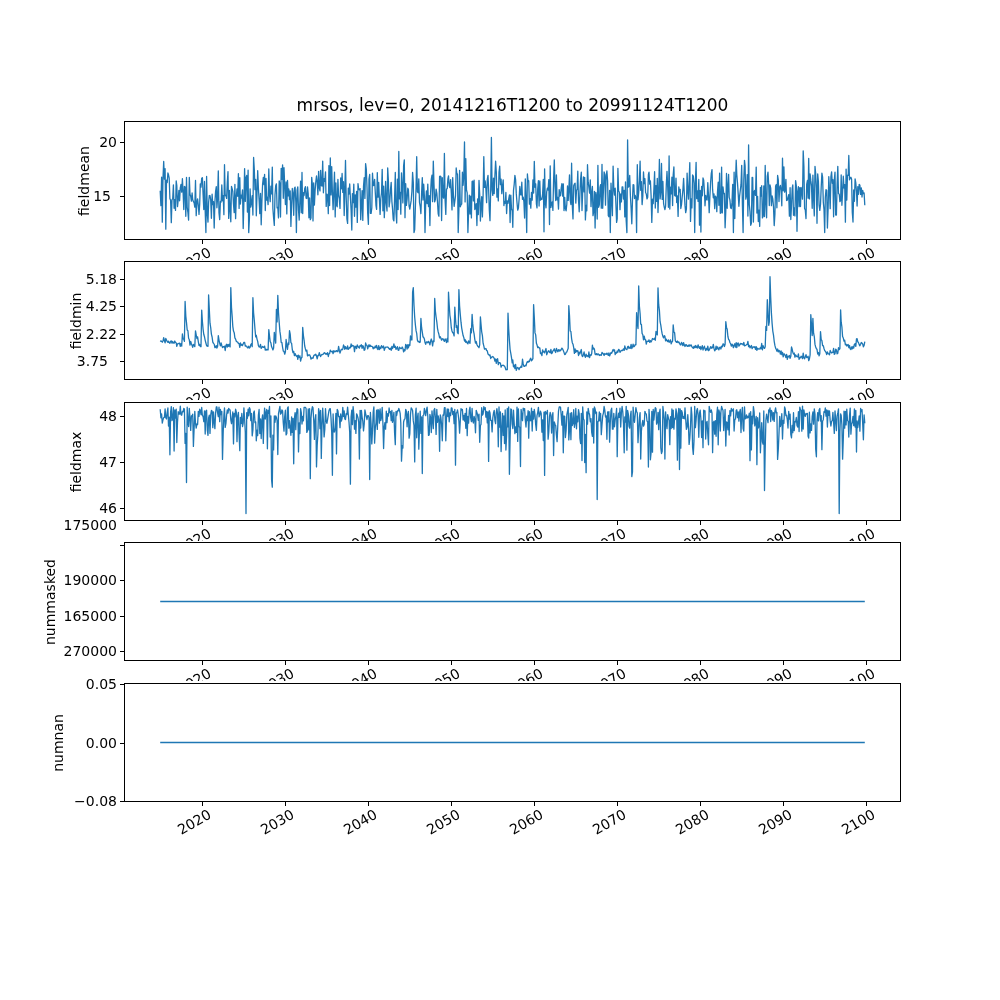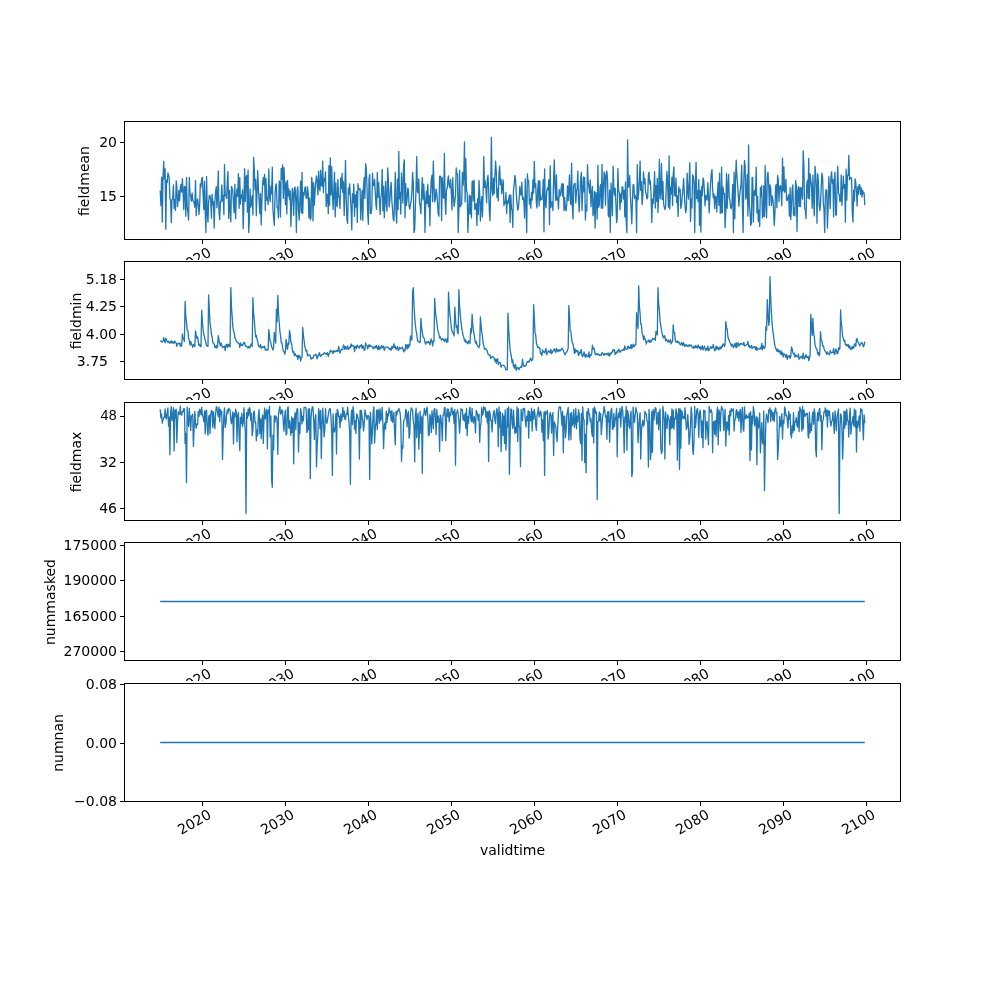--- a/index.html
+++ b/index.html
@@ -18,20 +18,21 @@
   .xstrip{position:absolute;left:0;width:1000px;overflow:hidden;}
   .xtw{position:absolute;width:0;height:0;}
   .xtl{position:absolute;right:0;top:0;transform-origin:100% 0;transform:rotate(-30deg);
        font-size:14px;white-space:nowrap;display:block;}
   .xlabel{position:absolute;left:125px;width:775px;top:842px;text-align:center;font-size:14px;}
 </style>
 </head>
 <body>
 
 <div id="figure">
+  <div class="title">mrsos, lev=0, 20141216T1200 to 20991124T1200</div>
 
   <div id="sp0">
     <div class="ylabel" style="left: -16px; top: 171.5px;">fieldmean</div>
     <div class="axes" style="left: 124px; top: 121px; width: 775px; height: 117px;">
       <svg class="plot-svg" width="775" height="117" viewBox="0 0 775 117">
           <polyline points="35.2,68.8 35.9,83.6 36.6,55.2 37.3,100.2 38.0,55.8 38.7,39.5 39.4,57.1 40.1,46.7 40.8,107.2 41.5,58.2 42.2,60.7 42.9,51.0 43.5,52.8 44.2,56.2 44.9,76.4 45.6,78.2 46.3,100.7 47.0,77.7 47.7,76.8 48.4,63.0 49.1,86.3 49.8,77.6 50.5,88.4 51.2,58.9 51.8,63.5 52.5,84.6 53.2,77.9 53.9,68.3 54.6,78.8 55.3,65.9 56.0,62.3 56.7,70.1 57.4,56.7 58.1,70.0 58.8,87.5 59.4,64.5 60.1,65.0 60.8,94.3 61.5,55.4 62.2,85.3 62.9,90.3 63.6,98.1 64.3,55.3 65.0,72.2 65.7,74.3 66.4,79.1 67.1,71.0 67.7,77.5 68.4,79.6 69.1,80.7 69.8,85.2 70.5,58.5 71.2,93.7 71.9,80.7 72.6,76.8 73.3,83.0 74.0,92.4 74.7,81.9 75.3,61.8 76.0,65.1 76.7,56.3 77.4,55.7 78.1,72.7 78.8,87.5 79.5,59.4 80.2,89.6 80.9,110.6 81.6,54.4 82.3,91.9 83.0,100.1 83.6,80.5 84.3,73.5 85.0,73.7 85.7,77.9 86.4,96.3 87.1,72.2 87.8,82.5 88.5,79.6 89.2,106.0 89.9,80.1 90.6,69.4 91.3,64.7 91.9,85.8 92.6,75.8 93.3,48.8 94.0,91.0 94.7,97.6 95.4,79.4 96.1,80.0 96.8,63.0 97.5,78.8 98.2,73.6 98.9,92.7 99.5,42.7 100.2,73.5 100.9,73.4 101.6,76.4 102.3,60.3 103.0,49.6 103.7,96.4 104.4,68.3 105.1,88.0 105.8,99.8 106.5,64.3 107.2,67.0 107.8,69.4 108.5,82.1 109.2,90.6 109.9,62.3 110.6,96.7 111.3,74.7 112.0,67.0 112.7,74.3 113.4,51.7 114.1,86.4 114.8,55.7 115.4,82.0 116.1,73.1 116.8,76.0 117.5,68.0 118.2,106.5 118.9,80.1 119.6,46.6 120.3,79.4 121.0,55.7 121.7,53.4 122.4,90.1 123.1,48.2 123.7,110.6 124.4,97.0 125.1,66.8 125.8,85.0 126.5,80.9 127.2,73.7 127.9,93.0 128.6,35.5 129.3,47.4 130.0,67.7 130.7,57.4 131.3,93.8 132.0,72.6 132.7,48.6 133.4,66.2 134.1,77.7 134.8,91.6 135.5,71.5 136.2,102.8 136.9,79.3 137.6,62.0 138.3,55.5 139.0,62.7 139.6,52.4 140.3,88.6 141.0,56.5 141.7,78.2 142.4,75.3 143.1,82.6 143.8,47.0 144.5,72.9 145.2,79.7 145.9,64.2 146.6,71.8 147.3,45.1 147.9,86.7 148.6,95.8 149.3,103.4 150.0,72.8 150.7,63.7 151.4,61.8 152.1,85.9 152.8,85.5 153.5,95.9 154.2,58.9 154.9,61.7 155.5,95.1 156.2,46.3 156.9,57.4 157.6,42.9 158.3,76.3 159.0,45.7 159.7,63.4 160.4,82.6 161.1,60.0 161.8,91.9 162.5,58.5 163.2,73.9 163.8,67.0 164.5,77.6 165.2,68.9 165.9,104.4 166.6,82.8 167.3,66.5 168.0,70.8 168.7,93.3 169.4,66.4 170.1,65.1 170.8,79.6 171.4,110.6 172.1,68.2 172.8,64.8 173.5,87.9 174.2,98.1 174.9,78.2 175.6,59.1 176.3,90.8 177.0,50.4 177.7,91.6 178.4,70.7 179.1,73.5 179.7,66.8 180.4,64.6 181.1,76.2 181.8,76.5 182.5,64.9 183.2,71.9 183.9,95.8 184.6,75.9 185.3,97.7 186.0,96.1 186.7,55.3 187.4,62.9 188.0,98.9 188.7,60.8 189.4,83.0 190.1,68.6 190.8,59.8 191.5,54.0 192.2,60.1 192.9,72.8 193.6,49.3 194.3,65.7 195.0,68.9 195.6,48.3 196.3,63.4 197.0,64.0 197.7,39.1 198.4,70.8 199.1,56.7 199.8,59.4 200.5,49.8 201.2,84.4 201.9,72.1 202.6,73.4 203.3,91.7 203.9,43.6 204.6,83.6 205.3,35.9 206.0,72.9 206.7,44.6 207.4,70.2 208.1,87.6 208.8,68.6 209.5,50.2 210.2,94.9 210.9,61.0 211.5,82.8 212.2,84.8 212.9,57.4 213.6,73.1 214.3,77.0 215.0,86.4 215.7,56.0 216.4,66.8 217.1,51.5 217.8,70.4 218.5,59.7 219.2,93.5 219.8,69.7 220.5,38.4 221.2,75.5 221.9,96.9 222.6,101.4 223.3,66.1 224.0,72.0 224.7,62.0 225.4,75.5 226.1,88.0 226.8,108.1 227.4,71.6 228.1,80.5 228.8,62.1 229.5,94.3 230.2,72.8 230.9,85.2 231.6,69.3 232.3,100.4 233.0,61.6 233.7,67.5 234.4,67.9 235.1,66.6 235.7,97.7 236.4,83.2 237.1,68.6 237.8,98.4 238.5,64.3 239.2,55.7 239.9,76.4 240.6,41.6 241.3,47.0 242.0,65.2 242.7,91.4 243.4,102.4 244.0,57.0 244.7,52.5 245.4,91.3 246.1,91.4 246.8,85.9 247.5,51.2 248.2,63.6 248.9,63.4 249.6,57.3 250.3,70.6 251.0,83.7 251.6,87.3 252.3,50.6 253.0,75.2 253.7,60.4 254.4,77.3 255.1,92.4 255.8,76.5 256.5,71.0 257.2,47.3 257.9,88.8 258.6,64.1 259.3,95.7 259.9,81.7 260.6,59.5 261.3,81.4 262.0,89.0 262.7,46.0 263.4,58.9 264.1,84.8 264.8,79.4 265.5,67.5 266.2,60.4 266.9,79.7 267.5,86.4 268.2,97.2 268.9,98.9 269.6,75.7 270.3,50.5 271.0,91.2 271.7,101.0 272.4,57.1 273.1,87.5 273.8,29.5 274.5,76.9 275.2,70.4 275.8,92.2 276.5,50.8 277.2,64.6 277.9,80.9 278.6,43.9 279.3,37.8 280.0,95.7 280.7,61.7 281.4,83.4 282.1,77.1 282.8,66.1 283.4,67.8 284.1,84.2 284.8,87.1 285.5,82.6 286.2,78.4 286.9,69.2 287.6,50.5 288.3,60.3 289.0,110.6 289.7,107.6 290.4,84.6 291.1,64.5 291.7,34.7 292.4,69.8 293.1,70.7 293.8,56.8 294.5,80.5 295.2,84.3 295.9,91.6 296.6,71.3 297.3,55.6 298.0,78.0 298.7,62.2 299.4,74.4 300.0,110.6 300.7,81.1 301.4,69.0 302.1,81.7 302.8,62.1 303.5,84.6 304.2,73.6 304.9,103.6 305.6,70.5 306.3,57.0 307.0,53.1 307.6,79.7 308.3,39.1 309.0,62.5 309.7,79.9 310.4,77.3 311.1,67.1 311.8,71.1 312.5,80.1 313.2,91.8 313.9,94.2 314.6,54.3 315.3,54.1 315.9,54.7 316.6,98.6 317.3,55.7 318.0,74.6 318.7,76.2 319.4,31.4 320.1,78.1 320.8,92.4 321.5,67.0 322.2,66.6 322.9,56.9 323.5,53.8 324.2,64.1 324.9,65.7 325.6,57.6 326.3,70.9 327.0,87.9 327.7,55.6 328.4,72.5 329.1,84.3 329.8,79.3 330.5,73.9 331.2,46.0 331.8,51.2 332.5,52.4 333.2,110.6 333.9,87.9 334.6,48.3 335.3,84.8 336.0,82.7 336.7,82.1 337.4,50.2 338.1,63.3 338.8,53.4 339.5,20.0 340.1,79.9 340.8,36.6 341.5,68.0 342.2,70.9 342.9,110.6 343.6,89.9 344.3,73.2 345.0,92.0 345.7,74.1 346.4,95.9 347.1,59.6 347.7,59.1 348.4,78.9 349.1,58.1 349.8,87.5 350.5,85.1 351.2,81.6 351.9,103.6 352.6,77.0 353.3,92.5 354.0,58.4 354.7,72.2 355.4,99.0 356.0,83.9 356.7,74.7 357.4,94.9 358.1,73.6 358.8,34.6 359.5,65.4 360.2,59.0 360.9,67.1 361.6,80.7 362.3,57.3 363.0,53.3 363.6,66.7 364.3,87.8 365.0,98.7 365.7,67.6 366.4,15.4 367.1,67.8 367.8,73.4 368.5,56.1 369.2,71.7 369.9,53.5 370.6,39.2 371.3,49.8 371.9,75.2 372.6,66.8 373.3,78.9 374.0,50.4 374.7,44.2 375.4,62.7 376.1,57.2 376.8,71.6 377.5,64.0 378.2,57.9 378.9,83.6 379.5,79.7 380.2,81.2 380.9,70.5 381.6,91.5 382.3,78.8 383.0,81.4 383.7,77.0 384.4,73.0 385.1,100.6 385.8,73.1 386.5,86.7 387.2,88.9 387.8,105.3 388.5,68.3 389.2,62.3 389.9,53.4 390.6,57.6 391.3,71.9 392.0,80.6 392.7,88.2 393.4,86.1 394.1,77.3 394.8,64.5 395.5,72.6 396.1,73.0 396.8,60.2 397.5,77.4 398.2,75.1 398.9,79.7 399.6,96.0 400.3,56.8 401.0,78.6 401.7,110.6 402.4,52.0 403.1,59.5 403.7,58.7 404.4,82.2 405.1,76.6 405.8,86.2 406.5,70.4 407.2,78.2 407.9,57.9 408.6,71.0 409.3,39.3 410.0,65.3 410.7,61.8 411.4,81.8 412.0,85.9 412.7,67.0 413.4,58.7 414.1,84.0 414.8,58.9 415.5,78.2 416.2,76.4 416.9,77.4 417.6,72.0 418.3,57.3 419.0,109.8 419.6,46.8 420.3,80.5 421.0,85.8 421.7,69.8 422.4,66.1 423.1,68.0 423.8,57.6 424.5,102.5 425.2,43.8 425.9,85.5 426.6,81.1 427.3,79.9 427.9,88.4 428.6,57.3 429.3,38.0 430.0,64.7 430.7,78.5 431.4,52.9 432.1,77.9 432.8,75.3 433.5,87.1 434.2,67.6 434.9,74.1 435.5,73.4 436.2,66.2 436.9,61.7 437.6,74.1 438.3,61.8 439.0,88.6 439.7,75.4 440.4,86.6 441.1,88.9 441.8,82.3 442.5,63.9 443.2,78.4 443.8,67.7 444.5,52.8 445.2,77.9 445.9,82.5 446.6,41.2 447.3,83.6 448.0,96.9 448.7,63.7 449.4,62.0 450.1,61.3 450.8,81.1 451.5,68.4 452.1,67.3 452.8,49.1 453.5,78.3 454.2,89.8 454.9,71.9 455.6,57.0 456.3,50.2 457.0,88.6 457.7,68.5 458.4,55.0 459.1,69.9 459.7,55.5 460.4,97.9 461.1,83.5 461.8,88.8 462.5,42.7 463.2,60.2 463.9,65.3 464.6,71.1 465.3,57.9 466.0,84.6 466.7,70.7 467.4,64.4 468.0,93.7 468.7,89.7 469.4,69.3 470.1,106.0 470.8,70.4 471.5,74.3 472.2,97.1 472.9,43.3 473.6,85.3 474.3,82.9 475.0,65.4 475.6,62.6 476.3,86.2 477.0,42.3 477.7,86.3 478.4,69.1 479.1,50.0 479.8,52.2 480.5,83.2 481.2,53.8 481.9,49.0 482.6,58.8 483.3,93.7 483.9,94.7 484.6,68.5 485.3,110.6 486.0,61.2 486.7,77.2 487.4,93.7 488.1,44.1 488.8,66.4 489.5,73.0 490.2,66.2 490.9,82.2 491.6,100.4 492.2,97.0 492.9,46.3 493.6,68.9 494.3,70.2 495.0,87.6 495.7,72.0 496.4,79.9 497.1,65.0 497.8,64.9 498.5,77.0 499.2,68.4 499.8,94.9 500.5,59.9 501.2,99.0 501.9,110.6 502.6,17.9 503.3,65.2 504.0,64.1 504.7,53.5 505.4,73.8 506.1,86.0 506.8,101.8 507.5,77.8 508.1,62.7 508.8,62.8 509.5,76.5 510.2,73.5 510.9,75.6 511.6,110.6 512.3,42.7 513.0,77.8 513.7,70.4 514.4,58.7 515.1,39.1 515.7,68.3 516.4,59.7 517.1,82.6 517.8,74.2 518.5,50.0 519.2,61.6 519.9,56.6 520.6,70.6 521.3,72.1 522.0,76.9 522.7,75.2 523.4,52.7 524.0,50.1 524.7,62.1 525.4,58.9 526.1,73.5 526.8,100.4 527.5,77.2 528.2,81.7 528.9,67.4 529.6,49.7 530.3,86.1 531.0,63.6 531.6,79.4 532.3,56.3 533.0,90.6 533.7,69.2 534.4,37.5 535.1,76.9 535.8,69.9 536.5,41.4 537.2,77.4 537.9,59.4 538.6,81.7 539.3,85.3 539.9,87.6 540.6,84.3 541.3,62.7 542.0,49.4 542.7,65.0 543.4,85.3 544.1,33.8 544.8,87.1 545.5,65.2 546.2,71.9 546.9,55.2 547.6,83.6 548.2,52.8 548.9,44.9 549.6,73.4 550.3,74.1 551.0,56.2 551.7,80.5 552.4,73.9 553.1,94.4 553.8,64.9 554.5,69.8 555.2,67.3 555.8,86.5 556.5,82.7 557.2,74.9 557.9,67.9 558.6,56.4 559.3,71.3 560.0,83.4 560.7,90.7 561.4,86.8 562.1,51.1 562.8,68.6 563.5,77.1 564.1,60.1 564.8,40.6 565.5,99.4 566.2,76.9 566.9,85.9 567.6,53.0 568.3,54.2 569.0,61.1 569.7,110.6 570.4,59.9 571.1,40.3 571.7,76.7 572.4,68.8 573.1,79.4 573.8,57.4 574.5,103.2 575.2,68.5 575.9,110.0 576.6,64.4 577.3,73.8 578.0,56.0 578.7,58.2 579.4,69.0 580.0,83.8 580.7,73.4 581.4,77.6 582.1,78.0 582.8,60.6 583.5,73.7 584.2,90.7 584.9,74.3 585.6,60.5 586.3,51.3 587.0,47.6 587.6,67.4 588.3,75.8 589.0,72.0 589.7,86.6 590.4,74.2 591.1,75.4 591.8,89.7 592.5,69.7 593.2,60.2 593.9,83.3 594.6,51.1 595.3,91.3 595.9,90.7 596.6,45.1 597.3,90.9 598.0,65.0 598.7,71.6 599.4,71.3 600.1,105.8 600.8,88.8 601.5,51.4 602.2,86.3 602.9,64.0 603.6,52.4 604.2,75.4 604.9,77.9 605.6,85.8 606.3,86.5 607.0,80.4 607.7,62.5 608.4,110.6 609.1,50.2 609.8,96.5 610.5,59.3 611.2,38.2 611.8,52.7 612.5,60.9 613.2,71.9 613.9,84.3 614.6,74.1 615.3,68.3 616.0,62.4 616.7,43.3 617.4,82.9 618.1,110.6 618.8,58.0 619.5,38.3 620.1,43.8 620.8,77.2 621.5,73.6 622.2,52.6 622.9,94.1 623.6,23.0 624.3,82.5 625.0,89.4 625.7,103.3 626.4,101.4 627.1,55.3 627.7,55.6 628.4,100.1 629.1,69.4 629.8,68.5 630.5,73.4 631.2,45.1 631.9,91.0 632.6,74.3 633.3,99.5 634.0,88.1 634.7,104.4 635.4,65.3 636.0,74.0 636.7,63.7 637.4,95.9 638.1,94.2 638.8,63.9 639.5,94.5 640.2,43.4 640.9,80.8 641.6,95.8 642.3,54.0 643.0,50.2 643.7,62.6 644.3,83.5 645.0,63.0 645.7,66.1 646.4,83.7 647.1,74.0 647.8,76.9 648.5,84.8 649.2,103.6 649.9,92.5 650.6,64.0 651.3,62.5 651.9,85.8 652.6,53.4 653.3,57.9 654.0,79.5 654.7,65.2 655.4,63.4 656.1,68.3 656.8,83.8 657.5,36.2 658.2,68.8 658.9,44.8 659.6,70.2 660.2,68.2 660.9,57.3 661.6,78.5 662.3,78.1 663.0,75.3 663.7,72.7 664.4,94.2 665.1,65.7 665.8,97.5 666.5,83.7 667.2,66.3 667.8,63.0 668.5,93.3 669.2,85.8 669.9,93.9 670.6,58.7 671.3,63.6 672.0,109.3 672.7,69.4 673.4,64.7 674.1,84.7 674.8,65.7 675.5,84.6 676.1,65.5 676.8,68.9 677.5,77.1 678.2,28.8 678.9,44.2 679.6,86.4 680.3,88.1 681.0,96.6 681.7,62.4 682.4,58.5 683.1,76.2 683.7,36.3 684.4,76.9 685.1,51.8 685.8,58.4 686.5,63.8 687.2,86.3 687.9,53.1 688.6,76.8 689.3,93.9 690.0,44.3 690.7,51.8 691.4,66.4 692.0,101.3 692.7,51.9 693.4,59.6 694.1,83.1 694.8,88.4 695.5,82.5 696.2,65.1 696.9,51.2 697.6,55.2 698.3,80.2 699.0,87.5 699.7,110.6 700.3,75.7 701.0,67.6 701.7,68.5 702.4,106.1 703.1,86.9 703.8,54.6 704.5,68.9 705.2,86.7 705.9,54.9 706.6,49.9 707.3,61.3 707.9,57.6 708.6,94.8 709.3,58.0 710.0,50.1 710.7,93.1 711.4,93.1 712.1,62.7 712.8,44.3 713.5,71.7 714.2,72.0 714.9,79.7 715.6,78.4 716.2,52.9 716.9,83.3 717.6,69.9 718.3,54.2 719.0,66.0 719.7,62.6 720.4,100.2 721.1,47.1 721.8,78.1 722.5,53.1 723.2,53.4 723.8,33.5 724.5,57.9 725.2,55.7 725.9,55.3 726.6,57.3 727.3,90.4 728.0,100.0 728.7,68.0 729.4,79.3 730.1,56.8 730.8,60.9 731.5,70.0 732.1,84.0 732.8,64.7 733.5,72.3 734.2,62.4 734.9,63.2 735.6,72.4 736.3,65.8 737.0,75.0 737.7,68.4 738.4,71.6 739.1,70.9 739.8,83.3" fill="none" stroke="#1f77b4" stroke-width="1.3" stroke-linejoin="round"></polyline>
         </svg>
     </div>
   </div>
 
@@ -64,23 +65,22 @@
 
   <div id="sp4">
     <div class="ylabel" style="left: -42px; top: 733.5px;">numnan</div>
     <div class="axes" style="left: 124px; top: 683px; width: 775px; height: 117px;">
       <svg class="plot-svg" width="775" height="117" viewBox="0 0 775 117">
           <polyline points="35.2,58.5 739.8,58.5" fill="none" stroke="#1f77b4" stroke-width="1.3" stroke-linejoin="round"></polyline>
         </svg>
     </div>
   </div>
 
-  <div class="xlabel">validtime</div>
 <div class="tick-mark-y" style="left: 120px; top: 196px;"></div>
-    <div class="ytick-label" style="left: 55px; top: 187px;">15</div>
+    <div class="ytick-label" style="left: 49px; top: 187px;">15</div>
     <div class="tick-mark-y" style="left: 120px; top: 142px;"></div>
     <div class="ytick-label" style="left: 55px; top: 133px;">20</div>
     <div class="tick-mark-x" style="left: 202px; top: 240px;"></div>
     <div class="tick-mark-x" style="left: 285px; top: 240px;"></div>
     <div class="tick-mark-x" style="left: 368px; top: 240px;"></div>
     <div class="tick-mark-x" style="left: 451px; top: 240px;"></div>
     <div class="tick-mark-x" style="left: 534px; top: 240px;"></div>
     <div class="tick-mark-x" style="left: 617px; top: 240px;"></div>
     <div class="tick-mark-x" style="left: 700px; top: 240px;"></div>
     <div class="tick-mark-x" style="left: 783px; top: 240px;"></div>
@@ -110,21 +110,21 @@
       <span class="xtw" style="left: 786.639px; top: 3px;">
         <span class="xtl">2090</span>
       </span>
       <span class="xtw" style="left: 869.58px; top: 3px;">
         <span class="xtl">2100</span>
       </span>
     </div>
     <div class="tick-mark-y" style="left: 120px; top: 361px;"></div>
     <div class="ytick-label" style="left: 46px; top: 352px;">3.75</div>
     <div class="tick-mark-y" style="left: 120px; top: 334px;"></div>
-    <div class="ytick-label" style="left: 55px; top: 325px;">4.00</div>
+    <div class="ytick-label" style="left: 55px; top: 325px;">2.22</div>
     <div class="tick-mark-y" style="left: 120px; top: 306px;"></div>
     <div class="ytick-label" style="left: 55px; top: 297px;">4.25</div>
     <div class="tick-mark-y" style="left: 120px; top: 279px;"></div>
     <div class="ytick-label" style="left: 55px; top: 270px;">5.18</div>
     <div class="tick-mark-x" style="left: 202px; top: 380px;"></div>
     <div class="tick-mark-x" style="left: 285px; top: 380px;"></div>
     <div class="tick-mark-x" style="left: 368px; top: 380px;"></div>
     <div class="tick-mark-x" style="left: 451px; top: 380px;"></div>
     <div class="tick-mark-x" style="left: 534px; top: 380px;"></div>
     <div class="tick-mark-x" style="left: 617px; top: 380px;"></div>
@@ -156,23 +156,23 @@
       <span class="xtw" style="left: 786.639px; top: 3px;">
         <span class="xtl">2090</span>
       </span>
       <span class="xtw" style="left: 869.58px; top: 3px;">
         <span class="xtl">2100</span>
       </span>
     </div>
     <div class="tick-mark-y" style="left: 120px; top: 508px;"></div>
     <div class="ytick-label" style="left: 55px; top: 499px;">46</div>
     <div class="tick-mark-y" style="left: 120px; top: 462px;"></div>
-    <div class="ytick-label" style="left: 55px; top: 453px;">32</div>
+    <div class="ytick-label" style="left: 55px; top: 453px;">47</div>
     <div class="tick-mark-y" style="left: 120px; top: 416px;"></div>
-    <div class="ytick-label" style="left: 55px; top: 407px; font-family: Liberation Mono, monospace;">48</div>
+    <div class="ytick-label" style="left: 55px; top: 407px;">48</div>
     <div class="tick-mark-x" style="left: 202px; top: 521px;"></div>
     <div class="tick-mark-x" style="left: 285px; top: 521px;"></div>
     <div class="tick-mark-x" style="left: 368px; top: 521px;"></div>
     <div class="tick-mark-x" style="left: 451px; top: 521px;"></div>
     <div class="tick-mark-x" style="left: 534px; top: 521px;"></div>
     <div class="tick-mark-x" style="left: 617px; top: 521px;"></div>
     <div class="tick-mark-x" style="left: 700px; top: 521px;"></div>
     <div class="tick-mark-x" style="left: 783px; top: 521px;"></div>
     <div class="tick-mark-x" style="left: 866px; top: 521px;"></div>
     <div class="xstrip" style="top: 522px; height: 19px;">
@@ -204,21 +204,21 @@
         <span class="xtl">2100</span>
       </span>
     </div>
     <div class="tick-mark-y" style="left: 120px; top: 651px;"></div>
     <div class="ytick-label" style="left: 55px; top: 642px;">270000</div>
     <div class="tick-mark-y" style="left: 120px; top: 616px;"></div>
     <div class="ytick-label" style="left: 55px; top: 607px;">165000</div>
     <div class="tick-mark-y" style="left: 120px; top: 580px;"></div>
     <div class="ytick-label" style="left: 55px; top: 571px;">190000</div>
     <div class="tick-mark-y" style="left: 120px; top: 545px;"></div>
-    <div class="ytick-label" style="left: 55px; top: 536px;">175000</div>
+    <div class="ytick-label" style="left: 55px; top: 516px;">175000</div>
     <div class="tick-mark-x" style="left: 202px; top: 661px;"></div>
     <div class="tick-mark-x" style="left: 285px; top: 661px;"></div>
     <div class="tick-mark-x" style="left: 368px; top: 661px;"></div>
     <div class="tick-mark-x" style="left: 451px; top: 661px;"></div>
     <div class="tick-mark-x" style="left: 534px; top: 661px;"></div>
     <div class="tick-mark-x" style="left: 617px; top: 661px;"></div>
     <div class="tick-mark-x" style="left: 700px; top: 661px;"></div>
     <div class="tick-mark-x" style="left: 783px; top: 661px;"></div>
     <div class="tick-mark-x" style="left: 866px; top: 661px;"></div>
     <div class="xstrip" style="top: 662px; height: 19px;">
@@ -248,21 +248,21 @@
       </span>
       <span class="xtw" style="left: 869.58px; top: 3px;">
         <span class="xtl">2100</span>
       </span>
     </div>
     <div class="tick-mark-y" style="left: 120px; top: 801px;"></div>
     <div class="ytick-label" style="left: 55px; top: 792px;">−0.08</div>
     <div class="tick-mark-y" style="left: 120px; top: 743px;"></div>
     <div class="ytick-label" style="left: 55px; top: 734px;">0.00</div>
     <div class="tick-mark-y" style="left: 120px; top: 684px;"></div>
-    <div class="ytick-label" style="left: 55px; top: 675px;">0.08</div>
+    <div class="ytick-label" style="left: 55px; top: 675px;">0.05</div>
     <div class="tick-mark-x" style="left: 202px; top: 802px;"></div>
     <div class="tick-mark-x" style="left: 285px; top: 802px;"></div>
     <div class="tick-mark-x" style="left: 368px; top: 802px;"></div>
     <div class="tick-mark-x" style="left: 451px; top: 802px;"></div>
     <div class="tick-mark-x" style="left: 534px; top: 802px;"></div>
     <div class="tick-mark-x" style="left: 617px; top: 802px;"></div>
     <div class="tick-mark-x" style="left: 700px; top: 802px;"></div>
     <div class="tick-mark-x" style="left: 783px; top: 802px;"></div>
     <div class="tick-mark-x" style="left: 866px; top: 802px;"></div>
     <div class="xstrip" style="top: 803px; height: 40px;">

